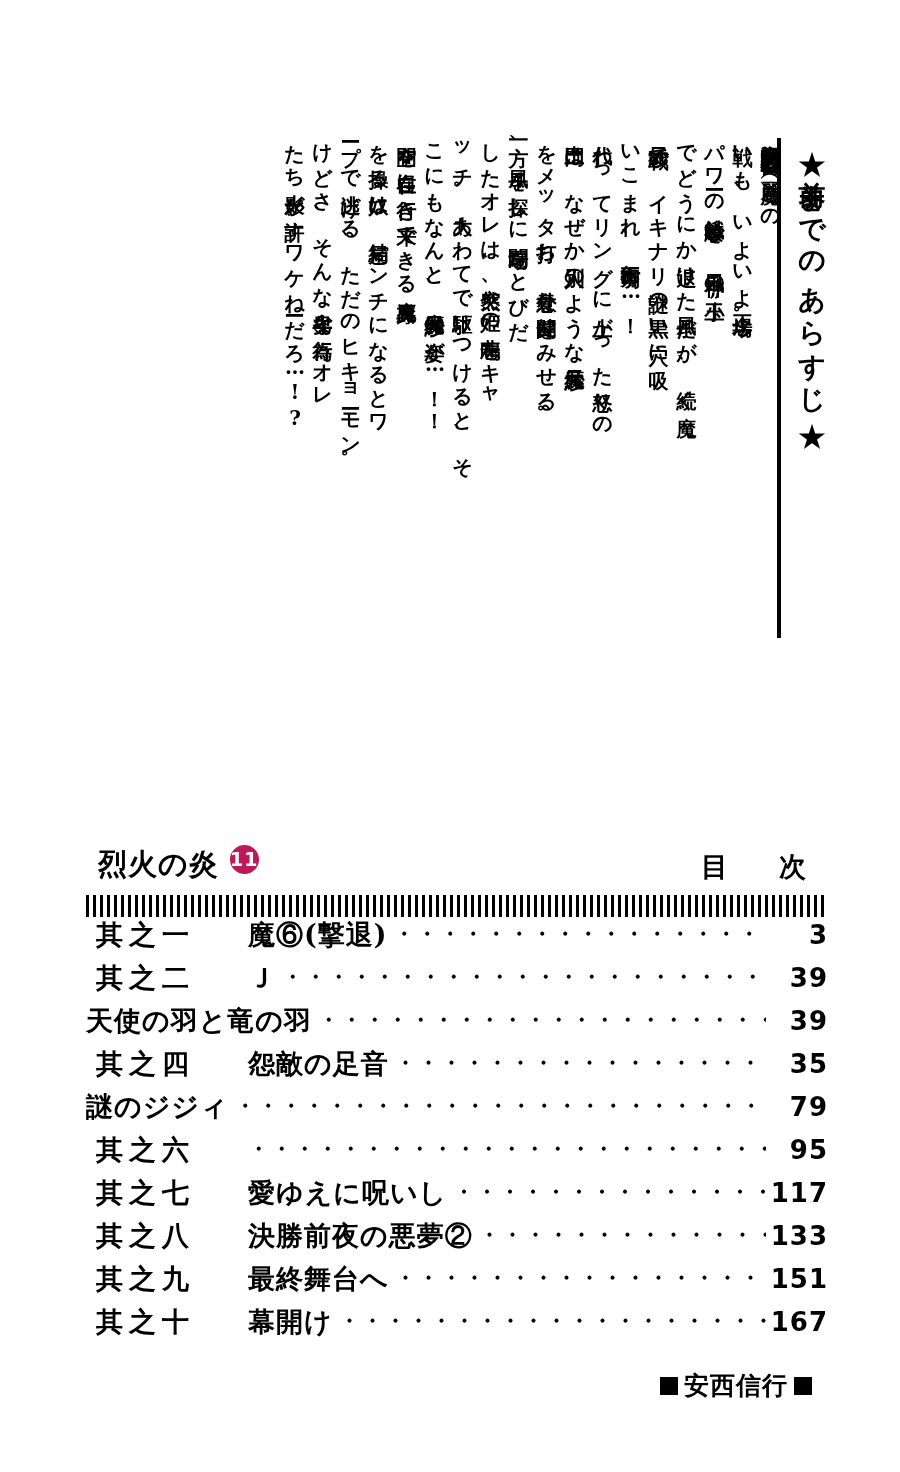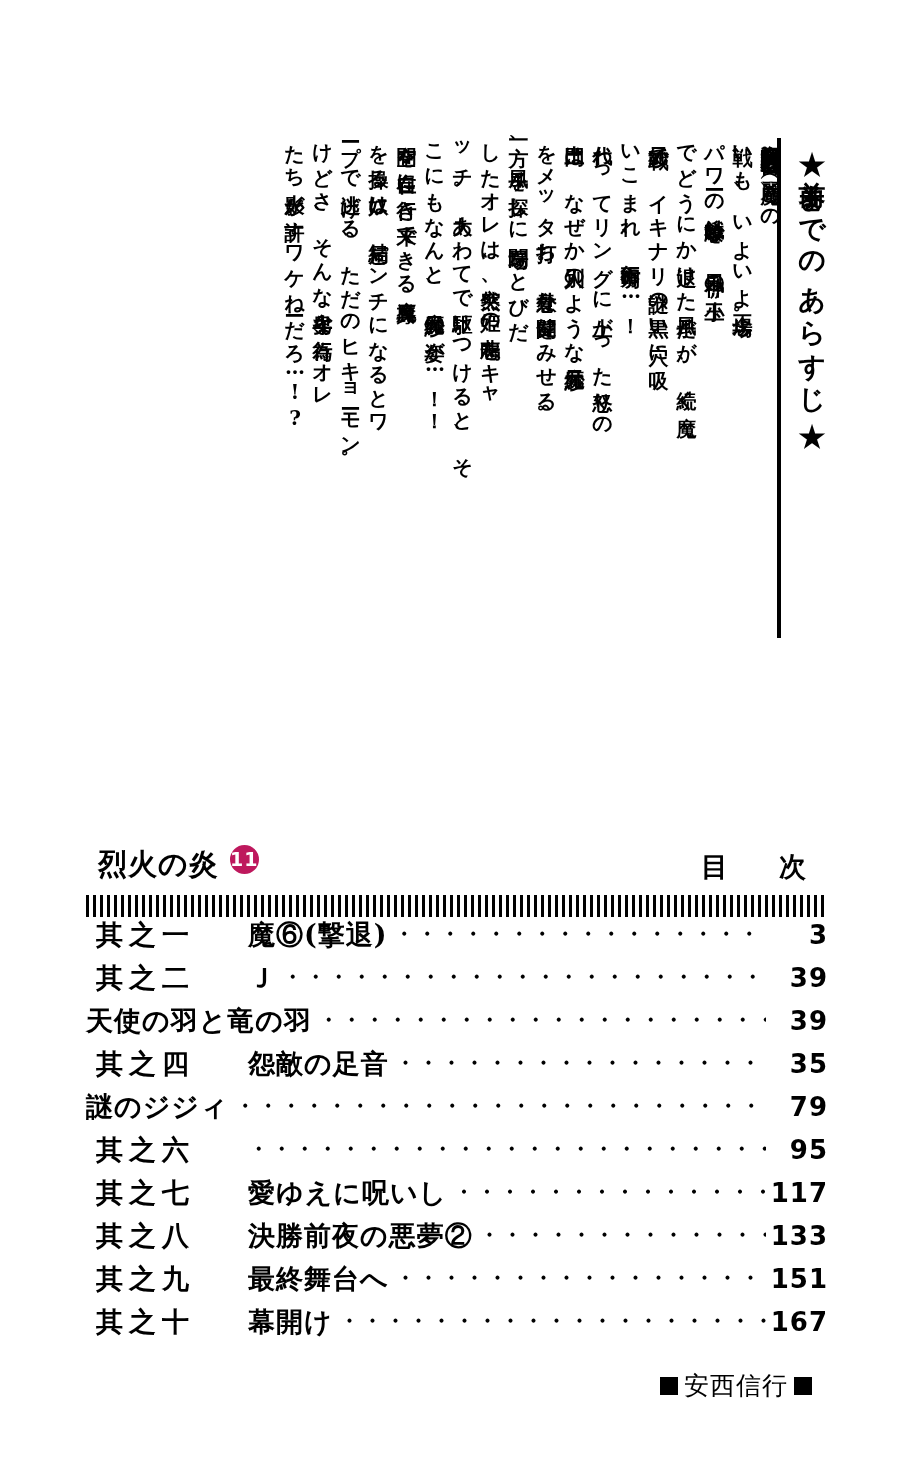--- a/index.html
+++ b/index.html
@@ -150,21 +150,21 @@
     font-size: 26px;
     font-weight: 700;
   }
   #author-line {
     margin-top: 22px;
     display: flex;
     justify-content: flex-end;
     align-items: center;
     padding-right: 10px;
     font-size: 25px;
-    font-weight: 400;
+    font-weight: 700;
     letter-spacing: 1px;
   }
   .sq {
     display: inline-block;
     width: 18px;
     height: 18px;
     background: #000;
     margin: 0 6px;
   }
 </style>

